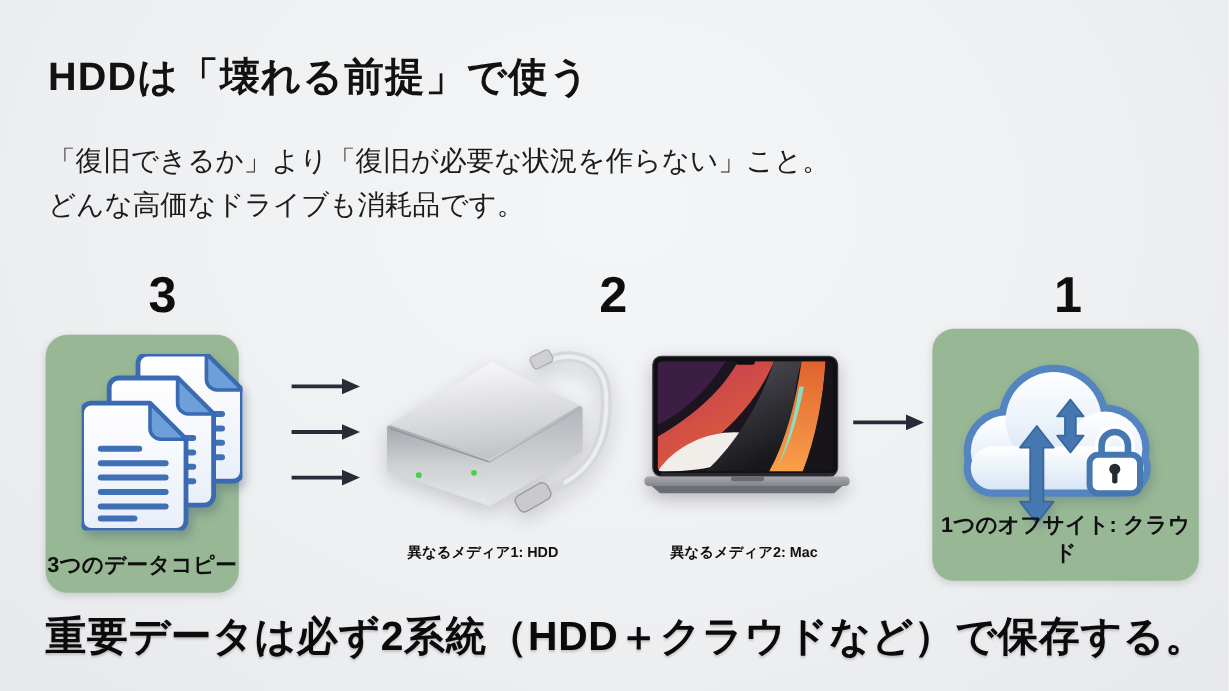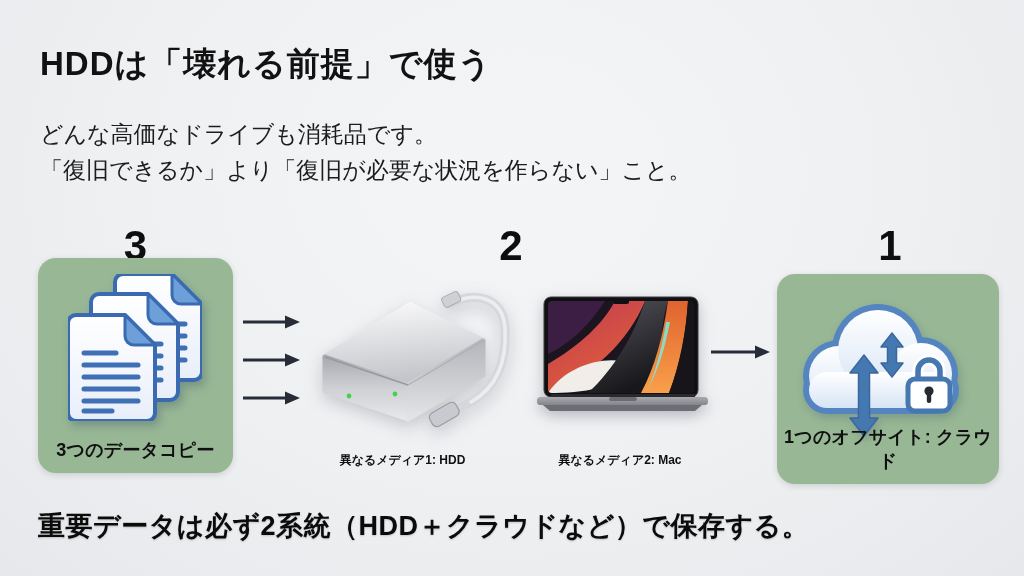--- a/index.html
+++ b/index.html
@@ -25,21 +25,21 @@
     position:absolute; top:222px; text-align:center;
     font-size:42px; font-weight:900; color:#0e0e0e;
   }
   .num-copies{ left:38px;  width:195px; }
   .num-media { left:411px; width:200px; }
   .num-offsite{ left:781px; width:218px; }
   .panel{
     position:absolute; background:#97b795; border-radius:18px;
     box-shadow:0 2px 6px rgba(60,80,60,.18);
   }
-  .panel-copies{ left:38px; top:258px; width:195px; height:215px; }
+  .panel-copies{ left:38px; top:279px; width:161px; height:215px; }
   .panel-offsite{ left:777px; top:274px; width:222px; height:210px; }
   .panel-label{
     position:absolute; left:0; right:0; bottom:11px; text-align:center;
     font-size:18px; font-weight:800; color:#101010; letter-spacing:0.2px;
   }
   .doc-icon{ position:absolute; left:30px; top:16px;
     filter:drop-shadow(3px 5px 4px rgba(40,60,90,.28)); }
   .cloud-icon{ position:absolute; left:4px; top:14px;
     filter:drop-shadow(2px 4px 4px rgba(40,60,90,.22)); }
   .arrow{ position:absolute; }
@@ -52,34 +52,34 @@
   .mac-img{ position:absolute; left:533px; top:294px;
     filter:drop-shadow(0 5px 7px rgba(60,60,70,.3)); }
   .media-label{
     position:absolute; top:452px; text-align:center;
     font-size:12px; font-weight:800; color:#101010;
   }
   .hdd-label{ left:300px; width:205px; }
   .mac-label{ left:520px; width:200px; }
   .conclusion{
     position:absolute; left:38px; top:508px;
-    font-size:27px; font-weight:900; color:#0b0b0b; letter-spacing:0.5px;
+    font-size:34px; font-weight:900; color:#0b0b0b; letter-spacing:0.5px;
     text-shadow:0 1px 2px rgba(0,0,0,.18);
   }
 </style>
 </head>
 <body>
 
 <div class="slide">
 
   <h1 class="title">HDDは「壊れる前提」で使う</h1>
 
   <div class="subtitle">
+    <div>「復旧できるか」より「復旧が必要な状況を作らない」こと。</div>
     <div>どんな高価なドライブも消耗品です。</div>
-    <div>「復旧できるか」より「復旧が必要な状況を作らない」こと。</div>
   </div>
 
   <div class="step-num num-copies">3</div>
   <div class="step-num num-media">2</div>
   <div class="step-num num-offsite">1</div>
 
   <div class="panel panel-copies">
     <svg class="doc-icon" width="134" height="147" viewBox="0 0 134 147">
       <defs>
         <linearGradient id="pageGrad" x1="0" y1="0" x2="0" y2="1">

